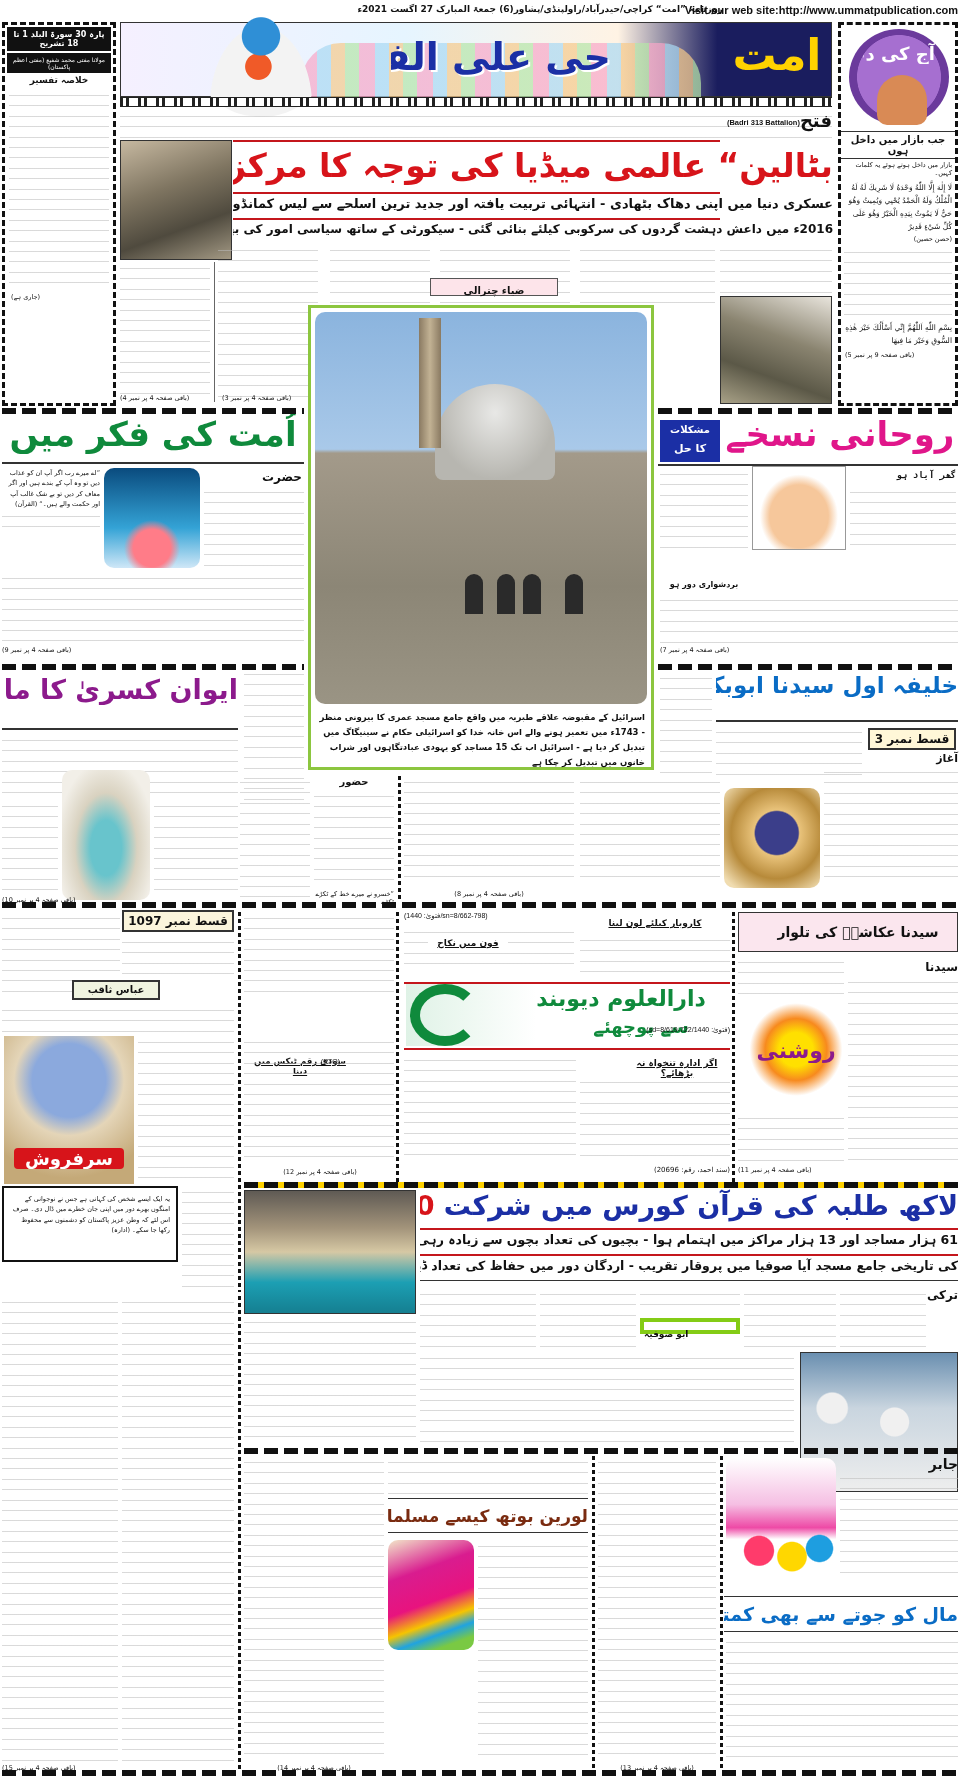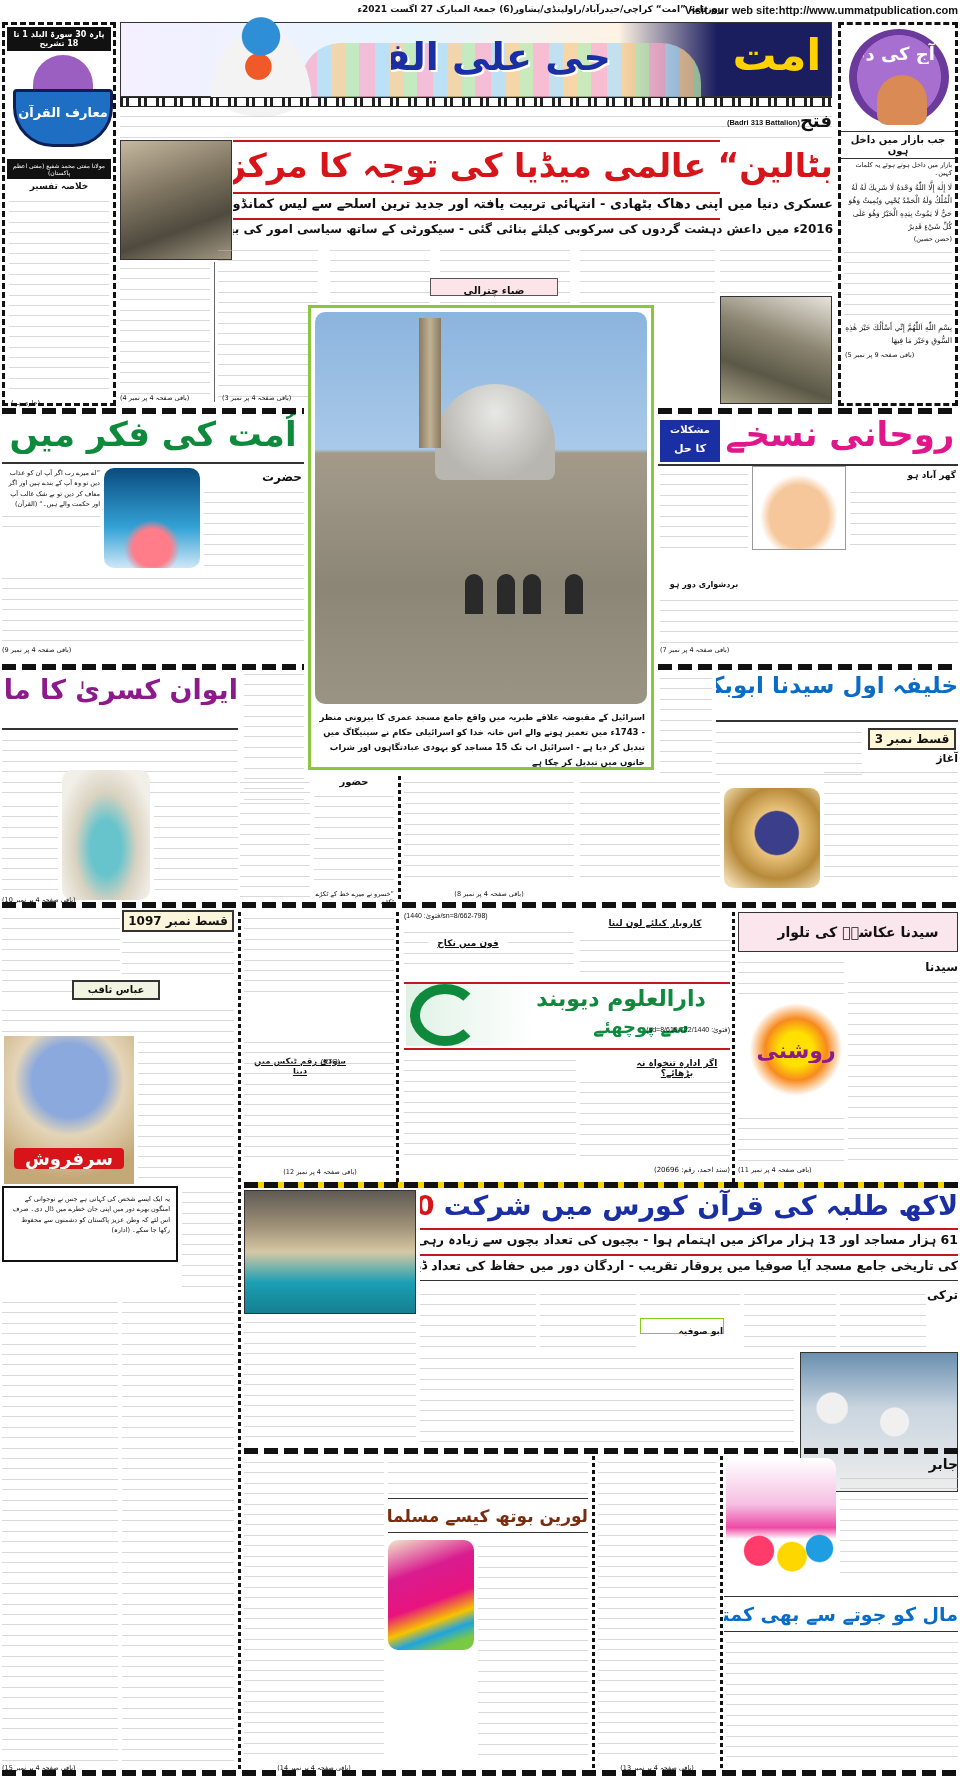--- a/index.html
+++ b/index.html
@@ -29,25 +29,20 @@
   <div style="position:absolute; left:180px; top:20px; width:400px; height:55px; background:repeating-linear-gradient(90deg,#f7a6c7 0 16px,#a9d8f2 16px 30px,#f5c98a 30px 44px,#b5e5a7 44px 58px); opacity:.7; border-radius:40px 40px 0 0;"></div>
 
   <div style="position:absolute; left:75px; top:-18px; width:130px; height:112px; background:radial-gradient(circle at 50% 28%, #2f8fd6 0 18%, transparent 19%), radial-gradient(circle at 48% 55%, #f05a28 0 14%, transparent 15%), radial-gradient(ellipse at 50% 90%, #f3f3f3 0 55%, transparent 56%); border-radius:50%;"></div>
   <div class="head" style="position:absolute; left:270px; top:12px; width:220px; font-size:38px; color:#1b2fa5; text-shadow:2px 2px 0 #fff;">حی علی الفلاح</div>
   <div class="head" style="position:absolute; left:608px; top:6px; width:96px; font-size:44px; color:#ffd200;">امت</div>
 </div>
 <div class="abs" style="left:120px; top:97px; width:712px; height:10px; background:repeating-linear-gradient(90deg,#222 0 3px,#fff 3px 6px,#222 6px 9px,#fff 9px 18px); border-top:1px solid #222; border-bottom:1px solid #222;"></div>
 
 <div class="abs dash-box" style="left:2px; top:22px; width:114px; height:384px;">
   <div style="background:#111; color:#fff; font-size:8px; font-weight:bold; text-align:center; direction:rtl; padding:3px 1px; margin:2px;">پارہ 30 سورۃ البلد 1 تا 18 تشریح</div>
-  <div style="position:relative; height:100px; margin:4px 6px;">
-    <div style="position:absolute; left:22px; top:0; width:60px; height:70px; background:#9a5fc0; border-radius:30px 30px 0 0;"></div>
-    <div style="position:absolute; left:2px; top:34px; width:100px; height:58px; background:#1e6fc4; border:3px solid #0e1f55; border-radius:4px 4px 40px 40px;"></div>
-    <div class="head" style="position:absolute; left:4px; top:50px; width:96px; font-size:13px; color:#fff;">معارف القرآن</div>
-  </div>
   <div style="background:#111; color:#fff; font-size:6px; text-align:center; direction:rtl; padding:3px 1px; margin:2px;">مولانا مفتی محمد شفیع (مفتی اعظم پاکستان)</div>
   <div class="rtl" style="text-align:center; font-size:9px; font-weight:bold; ">خلاصہ تفسیر</div>
   <div class="col-fill" style="height:200px; margin:4px 4px;"></div>
   <div class="rtl" style="font-size:6.5px; text-align:left; padding-left:6px;">(جاری ہے)</div>
 </div>
 
 <div class="abs dash-box" style="left:838px; top:22px; width:120px; height:384px;">
   <div style="position:relative; height:98px; margin:4px;">
     <div style="position:absolute; left:4px; top:0; width:100px; height:96px; border-radius:50%; background:radial-gradient(circle,#a66fd0 0 60%,#6b3a9c 61%);"></div>
     <div class="head" style="position:absolute; left:18px; top:14px; width:72px; font-size:18px; color:#fff;">آج کی دعا</div>
@@ -121,21 +116,21 @@
 
 <div class="abs hr-dash" style="left:658px; top:408px; width:300px;"></div>
 <div class="abs" style="left:660px; top:420px; width:60px; height:42px; background:#1b2fa5; color:#fff; text-align:center; direction:rtl;">
   <div style="font-size:10px; font-weight:bold; line-height:20px;">مشکلات</div>
   <div style="font-size:11px; font-weight:bold; line-height:18px;">کا حل</div>
 </div>
 <div class="abs head" style="left:722px; top:414px; width:236px; font-size:34px; color:#e0168a; text-align:center;">روحانی نسخے</div>
 <div class="abs hr-dark" style="left:658px; top:464px; width:300px;"></div>
 <div class="abs col-fill" style="left:660px; top:468px; width:88px; height:80px;"></div>
 <div class="abs" style="left:752px; top:466px; width:94px; height:84px; border:1px solid #999; background:radial-gradient(ellipse at 50% 60%,#f6c79b 0 45%,#ffffff 60%);"></div>
-<div class="abs rtl" style="left:850px; top:470px; width:106px; font-size:9px; font-weight:bold;">گھر آباد ہو</div>
+<div class="abs rtl" style="left:850px; top:470px; width:106px; font-size:9px; font-weight:bold;font-family:Liberation Mono, monospace;">گھر آباد ہو</div>
 <div class="abs col-fill" style="left:850px; top:486px; width:106px; height:62px;"></div>
 <div class="abs rtl" style="left:660px; top:580px; width:88px; font-size:8px; font-weight:bold; text-align:center;">بردشواری دور ہو</div>
 <div class="abs col-fill" style="left:660px; top:594px; width:298px; height:52px;"></div>
 <div class="abs rtl" style="left:660px; top:646px; width:140px; font-size:6.5px; text-align:left;">(باقی صفحہ 4 پر نمبر 7)</div>
 
 <div class="abs hr-dash" style="left:2px; top:664px; width:302px;"></div>
 <div class="abs head" style="left:2px; top:674px; width:236px; font-size:27px; color:#8c1a8c; text-align:center;">ایوانِ کسریٰ کا مالِ غنیمت</div>
 <div class="abs col-fill" style="left:244px; top:668px; width:60px; height:140px;"></div>
 <div class="abs hr-dark" style="left:2px; top:728px; width:236px;"></div>
 <div class="abs col-fill" style="left:2px; top:734px; width:236px; height:60px;"></div>
@@ -235,21 +230,21 @@
 </div>
 <div class="abs hr-red" style="left:420px; top:1228px; width:538px;"></div>
 <div class="abs head" style="left:420px; top:1232px; width:538px; font-size:12.5px; font-weight:bold; color:#111; text-align:right;">61 ہزار مساجد اور 13 ہزار مراکز میں اہتمام ہوا - بچیوں کی تعداد بچوں سے زیادہ رہی - اختتام پر استنبول</div>
 <div class="abs hr-red" style="left:420px; top:1254px; width:538px;"></div>
 <div class="abs head" style="left:420px; top:1258px; width:538px; font-size:12.5px; font-weight:bold; color:#111; text-align:right;">کی تاریخی جامع مسجد آیا صوفیا میں پروقار تقریب - اردگان دور میں حفاظ کی تعداد ڈیڑھ لاکھ سے تجاوز کر چکی</div>
 <div class="abs hr-dark" style="left:420px; top:1280px; width:538px; height:1px;"></div>
 <div class="abs rtl" style="left:928px; top:1288px; width:30px; font-size:12px; font-weight:900;">ترکی</div>
 <div class="abs col-fill" style="left:840px; top:1288px; width:86px; height:62px;"></div>
 <div class="abs col-fill" style="left:744px; top:1288px; width:92px; height:62px;"></div>
 <div class="abs col-fill" style="left:640px; top:1288px; width:100px; height:26px;"></div>
-<div class="abs" style="left:640px; top:1318px; width:84px; height:16px; background:#fff; border:1px solid #84cc16; text-align:right;">
+<div class="abs" style="left:640px; top:1318px; width:100px; height:16px; background:#fff; border:4px solid #84cc16; text-align:left;">
   <span style="font-size:9px; font-weight:bold; direction:rtl;">ابو صوفیہ</span>
 </div>
 <div class="abs col-fill" style="left:540px; top:1288px; width:96px; height:62px;"></div>
 <div class="abs col-fill" style="left:420px; top:1288px; width:116px; height:62px;"></div>
 <div class="abs" style="left:800px; top:1352px; width:158px; height:140px; background:radial-gradient(circle at 20% 40%,#f0f0f0 0 10%,transparent 11%),radial-gradient(circle at 60% 50%,#f0f0f0 0 12%,transparent 13%),linear-gradient(180deg,#6a8fb0 0%,#c9d5df 40%,#eeeeee 100%); border:1px solid #333;"></div>
 <div class="abs col-fill" style="left:244px; top:1316px; width:172px; height:130px;"></div>
 <div class="abs col-fill" style="left:420px; top:1352px; width:374px; height:94px;"></div>
 
 <div class="abs hr-dash" style="left:244px; top:1448px; width:714px;"></div>
 <div class="abs col-fill" style="left:2px; top:1296px; width:116px; height:468px;"></div>

